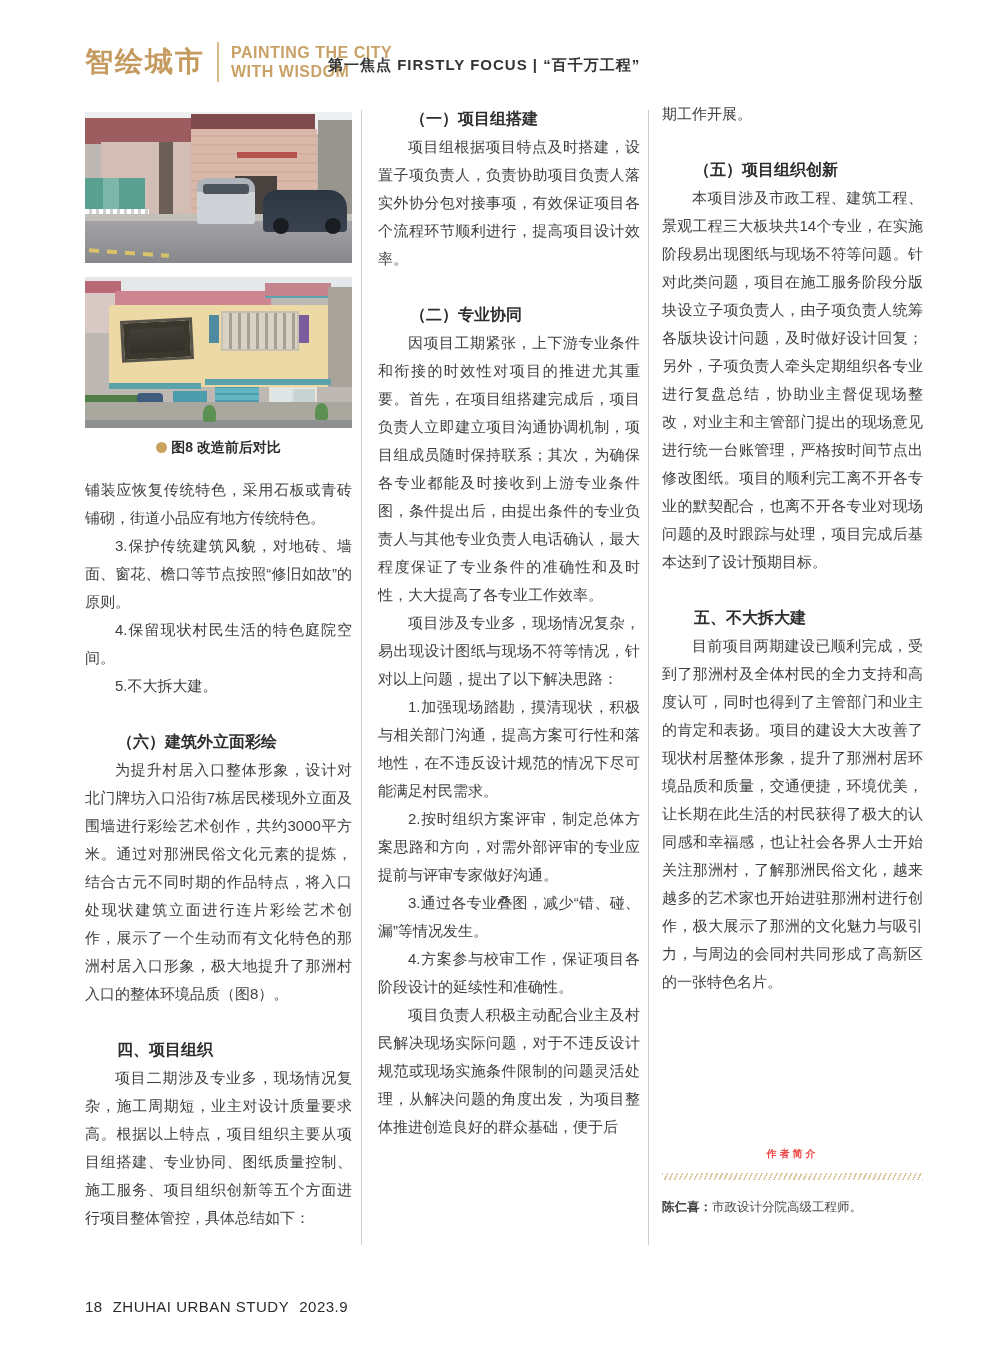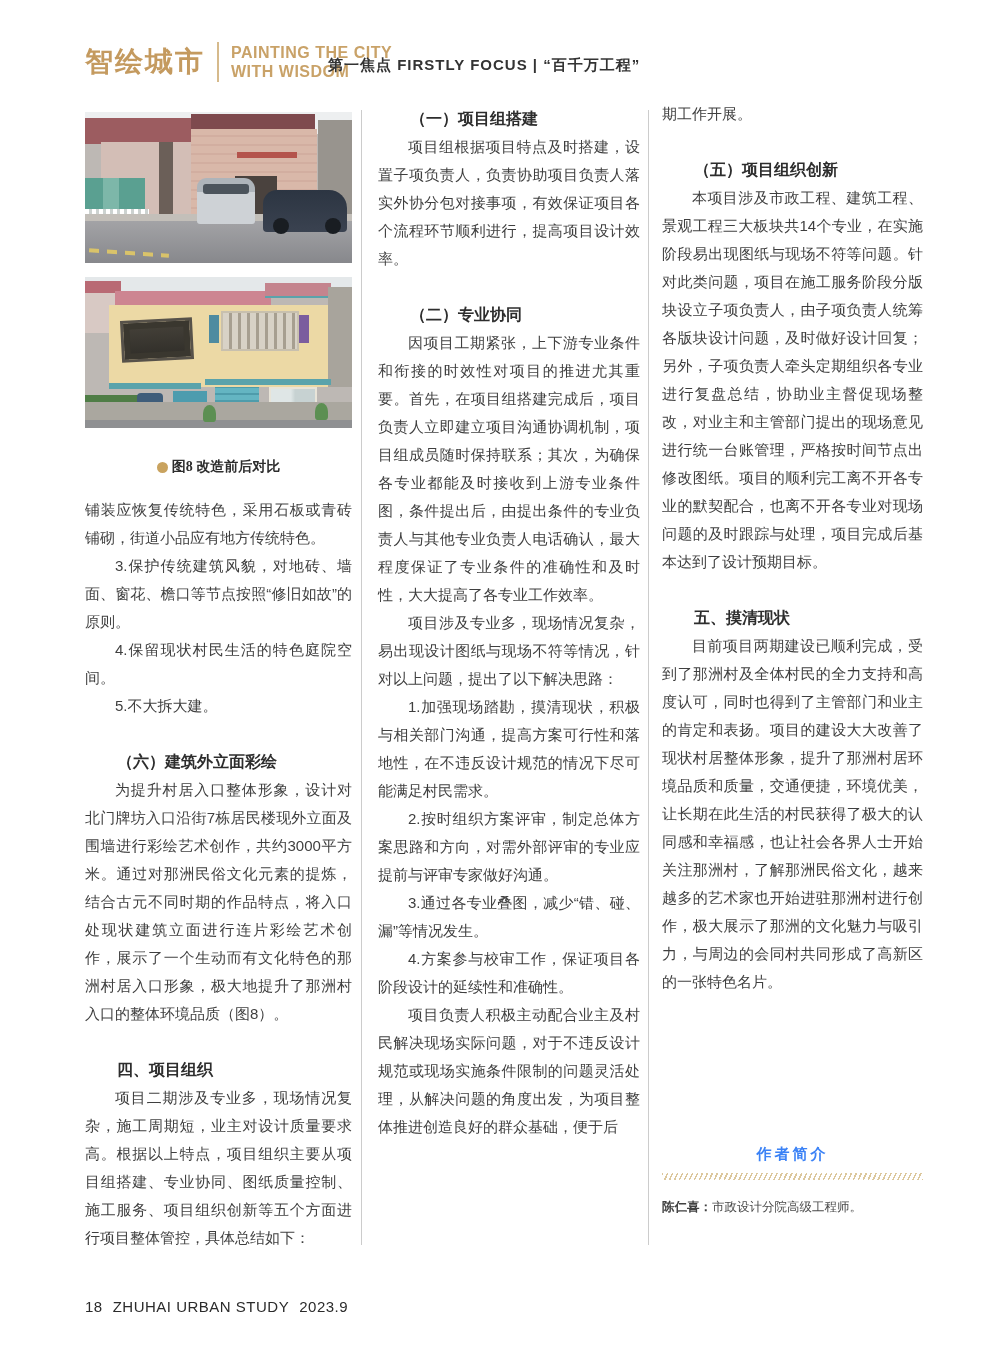--- a/index.html
+++ b/index.html
@@ -24,21 +24,21 @@
   .col p.noindent{text-indent:0;}
   .col h3{margin:28px 0 0;font-size:16px;line-height:28px;font-weight:bold;color:#2d2d2d;text-indent:2em;text-align:left;}
   .col1{left:85px;top:112px;width:267px;}
   .col2{left:378px;top:105px;width:262px;}
   .col3{left:662px;top:100px;width:261px;}
   .col1 .body-start{margin-top:18px;}
   
   .photo{position:relative;width:267px;height:151px;overflow:hidden;background:#bdb8b4;}
   .photo div{position:absolute;}
   .photo + .photo{margin-top:14px;}
-  .figcap{display:flex;align-items:center;justify-content:center;gap:4px;margin-top:28px;height:22px;font-family:Liberation Serif, serif;}
+  .figcap{display:flex;align-items:center;justify-content:center;gap:4px;margin-top:8px;height:22px;}
   .figcap .bullet{width:11px;height:11px;border-radius:50%;background:#c9a35f;flex:0 0 auto;}
   .figcap .cap-text{font-size:14px;font-weight:bold;color:#2d2d2d;}
   
   .pb-sky{left:0;top:0;width:100%;height:22px;background:#edeff0;}
   .pb-roofL{left:0;top:6px;width:110px;height:26px;background:#9c5c60;}
   .pb-bldgL{left:16px;top:30px;width:90px;height:72px;background:#d3beb6;
             background-image:linear-gradient(90deg,transparent 0 58px,#6b5f58 58px 72px,transparent 72px);}
   .pb-roofR{left:106px;top:2px;width:124px;height:15px;background:#7e4a4e;}
   .pb-bldgR{left:106px;top:17px;width:126px;height:96px;
             background:repeating-linear-gradient(0deg,#d9b8a9 0 7px,#d2aea0 7px 9px);}
@@ -80,21 +80,21 @@
   .pa-doors{left:184px;top:110px;width:44px;height:34px;border:2px solid #e8e4d8;
             background:linear-gradient(90deg,#dfe6e6 0 45%,#c7d2d2 55% 100%);}
   .pa-plant1{left:118px;top:128px;width:13px;height:17px;background:#5c8f52;border-radius:50% 50% 20% 20%;}
   .pa-plant2{left:230px;top:126px;width:13px;height:17px;background:#5c8f52;border-radius:50% 50% 20% 20%;}
   .pa-hedge{left:0;top:118px;width:72px;height:14px;background:#4f7d46;}
   .pa-fence2{left:0;top:130px;width:76px;height:10px;background:repeating-linear-gradient(90deg,#ffffff 0 4px,#d6dad6 4px 7px);}
   .pa-pave{left:0;bottom:0;width:100%;height:26px;background:#aaa79f;border-bottom:8px solid #8f9092;box-sizing:border-box;}
   .pa-ppl{left:52px;top:116px;width:26px;height:22px;background:#3f5d7a;border-radius:4px 4px 0 0;}
   
   .author{margin-top:148px;text-align:center;}
-  .author-title{font-size:15px;font-weight:bold;color:#3b82f6;letter-spacing:3px;line-height:20px;}
+  .author-title{font-size:10px;font-weight:bold;color:#ef4444;letter-spacing:3px;line-height:20px;}
   .hatch{height:7px;margin:9px 0 18px;background:repeating-linear-gradient(115deg,#dcc79c 0 1.5px,transparent 1.5px 4.5px);}
   .author-bio{font-size:12.5px;line-height:18px;color:#4a4a4a;text-align:left;text-indent:0 !important;}
   .author-bio b{color:#404040;}
   
   .ftr{position:absolute;left:85px;top:1298px;font-size:15px;color:#2b2b2b;letter-spacing:.5px;}
   .ftr span{margin-right:10px;}
 </style>
 </head>
 <body>
 
@@ -184,21 +184,21 @@
     <p>2.按时组织方案评审，制定总体方案思路和方向，对需外部评审的专业应提前与评审专家做好沟通。</p>
     <p>3.通过各专业叠图，减少“错、碰、漏”等情况发生。</p>
     <p>4.方案参与校审工作，保证项目各阶段设计的延续性和准确性。</p>
     <p>项目负责人积极主动配合业主及村民解决现场实际问题，对于不违反设计规范或现场实施条件限制的问题灵活处理，从解决问题的角度出发，为项目整体推进创造良好的群众基础，便于后</p>
   </section>
 
   <section class="col col3">
     <p class="noindent">期工作开展。</p>
     <h3>（五）项目组织创新</h3>
     <p>本项目涉及市政工程、建筑工程、景观工程三大板块共14个专业，在实施阶段易出现图纸与现场不符等问题。针对此类问题，项目在施工服务阶段分版块设立子项负责人，由子项负责人统筹各版块设计问题，及时做好设计回复；另外，子项负责人牵头定期组织各专业进行复盘总结，协助业主督促现场整改，对业主和主管部门提出的现场意见进行统一台账管理，严格按时间节点出修改图纸。项目的顺利完工离不开各专业的默契配合，也离不开各专业对现场问题的及时跟踪与处理，项目完成后基本达到了设计预期目标。</p>
-    <h3>五、摸清现状</h3>
+    <h3>五、不大拆大建</h3>
     <p>目前项目两期建设已顺利完成，受到了那洲村及全体村民的全力支持和高度认可，同时也得到了主管部门和业主的肯定和表扬。项目的建设大大改善了现状村居整体形象，提升了那洲村居环境品质和质量，交通便捷，环境优美，让长期在此生活的村民获得了极大的认同感和幸福感，也让社会各界人士开始关注那洲村，了解那洲民俗文化，越来越多的艺术家也开始进驻那洲村进行创作，极大展示了那洲的文化魅力与吸引力，与周边的会同村共同形成了高新区的一张特色名片。</p>
     <div class="author">
       <div class="author-title">作者简介</div>
       <div class="hatch"></div>
       <p class="author-bio noindent">
         <b>陈仁喜：</b><span>市政设计分院高级工程师。</span>
       </p>
     </div>
   </section>
 

